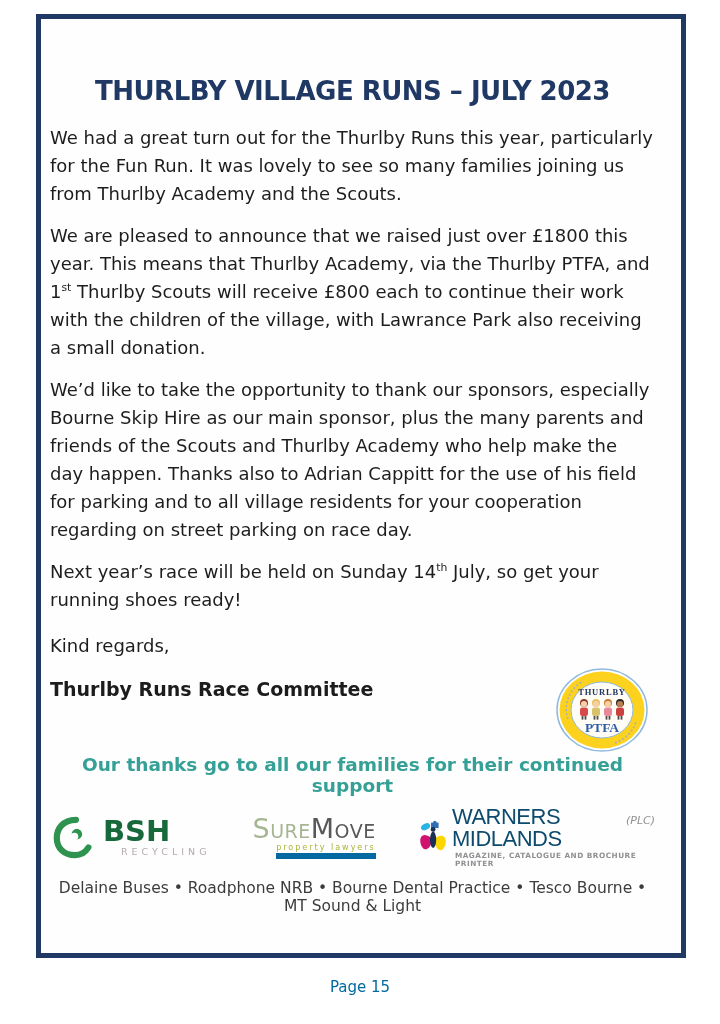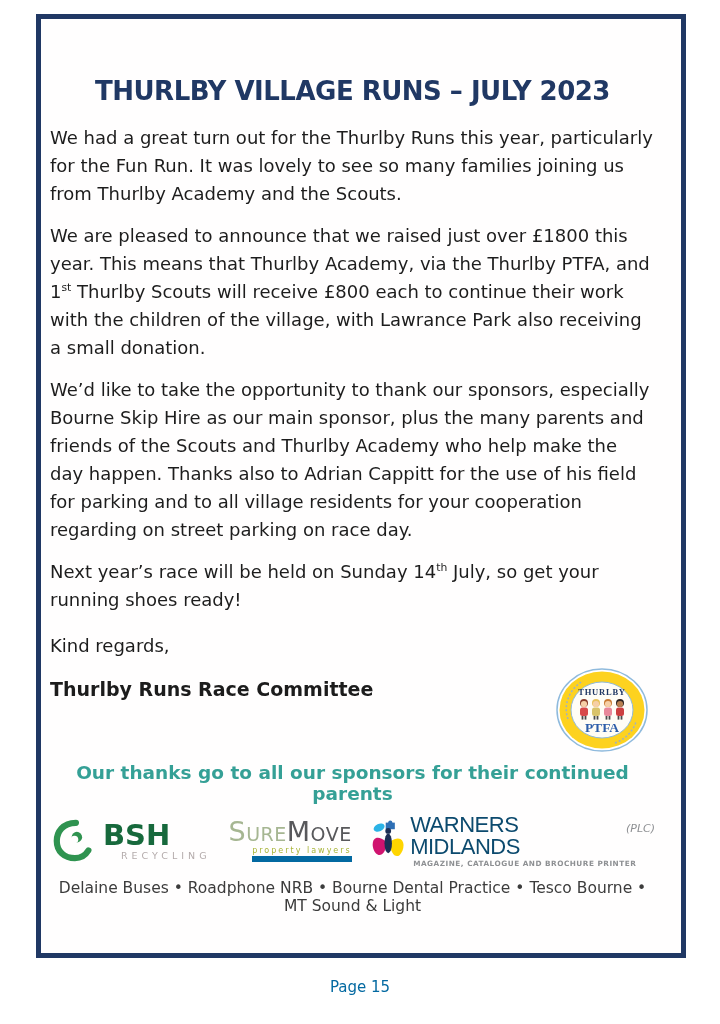--- a/index.html
+++ b/index.html
@@ -25,21 +25,21 @@
   .committee{font-size:19px;font-weight:bold;margin:2px 0 0 0;}
   
   .ptfa{position:absolute;top:648px;right:32px;width:94px;height:86px;}
   
   .sponsors{margin-top:auto;}
   .sponsor-heading{
     text-align:center;color:#35a096;font-weight:bold;font-size:18.5px;
     margin:0 0 10px 0;
   }
   .logo-row{
-    display:flex;justify-content:center;align-items:center;gap:18px;
+    display:flex;justify-content:center;align-items:center;gap:42px;
     margin-bottom:12px;
   }
   .logo-block{display:flex;align-items:center;gap:5px;}
   .bsh-text{display:flex;flex-direction:column;line-height:1;}
   .bsh-name{font-size:29px;font-weight:800;color:#17693c;letter-spacing:0;}
   .bsh-sub{font-size:9.5px;letter-spacing:4px;color:#b4abab;margin-top:1px;margin-left:18px;}
   .suremove{display:flex;flex-direction:column;align-items:flex-end;line-height:1;}
   .suremove-name{font-size:27px;font-variant:small-caps;letter-spacing:0.5px;}
   .sure{color:#a6b692;}
   .move{color:#58585b;}
@@ -115,21 +115,21 @@
           <circle cx="65" cy="37" r="3.1" fill="#b9804f"></circle>
         <rect x="61" y="40.5" width="8" height="8.5" rx="2.5" fill="#cc3f3f"></rect>
         <rect x="62.6" y="49" width="1.8" height="3.6" fill="#4a4a4a"></rect>
           <rect x="65.6" y="49" width="1.8" height="3.6" fill="#4a4a4a"></rect>
       </g>
       <text x="47" y="65" text-anchor="middle" font-family="Liberation Serif,serif" font-size="13.5" font-weight="bold" fill="#2d5da9">PTFA</text>
     </svg>
   </div>
 
   <div class="sponsors">
-    <p class="sponsor-heading">Our thanks go to all our sponsors for their continued parents</p>
+    <p class="sponsor-heading">Our thanks go to all our families for their continued support</p>
 
     <div class="logo-row">
 
       <div class="logo-block">
         <svg width="48" height="44" viewBox="0 0 50 46">
           <path d="M15 7 C5 13 3 27 10 36" stroke="#babec0" stroke-width="3" fill="none" stroke-linecap="round"></path>
           <path d="M27 5 C13 5 7 15 7 24 C7 35 15 42 26 42 C32 42 37 39 40 34" stroke="#2f9350" stroke-width="6.5" fill="none" stroke-linecap="round"></path>
           <circle cx="28" cy="20" r="5.5" fill="#2f9350"></circle>
           <circle cx="25.5" cy="22.5" r="4" fill="#fffefe"></circle>
         </svg>

